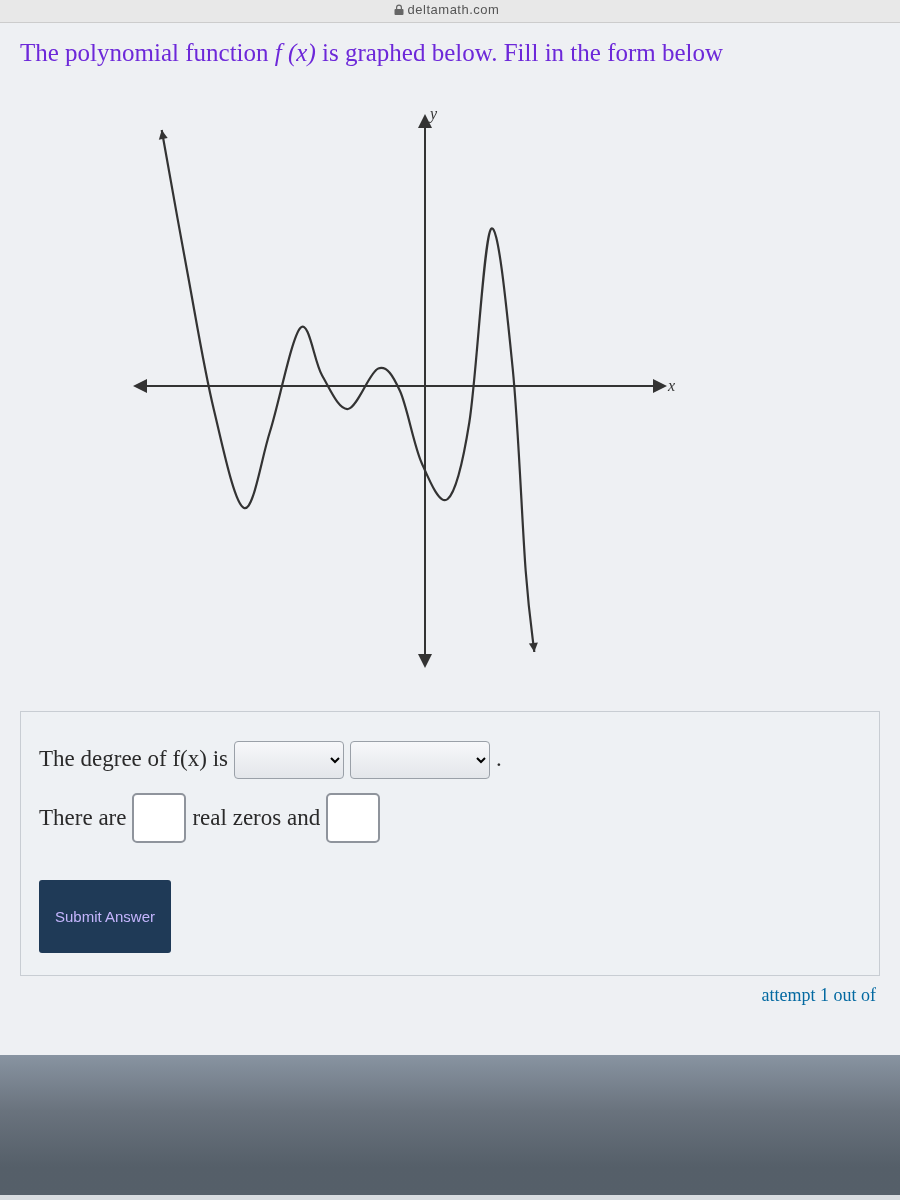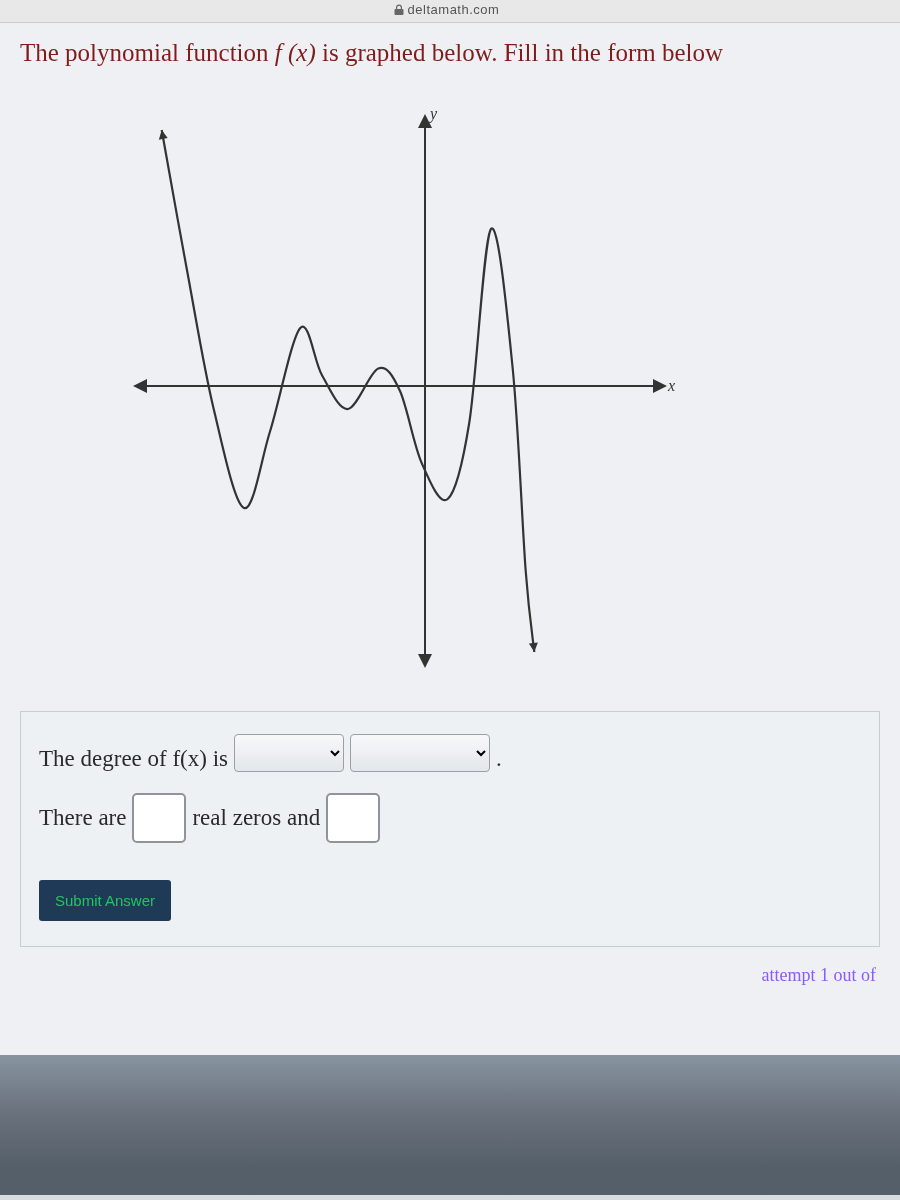--- a/index.html
+++ b/index.html
@@ -29,21 +29,21 @@
   }
   .content {
     background: #eef0f3;
     padding: 12px 20px 0 20px;
     min-height: 1020px;
     border-top: 1px solid #ccc;
   }
   .question-text {
     font-size: 25px;
     line-height: 1.45;
-    color: #7f1d1d;
+    color: #6d28d9;
     margin-bottom: 20px;
   }
   .fx {
     font-style: italic;
     font-family: 'Georgia', serif;
   }
   .graph-area {
     width: 560px;
     height: 590px;
     margin: 10px auto 30px 100px;
@@ -52,21 +52,21 @@
   .answer-box {
     border: 1px solid #c8cdd3;
     background: #eef1f4;
     padding: 22px 18px 22px 18px;
     font-size: 23px;
     line-height: 2.2;
     color: #2a2a2a;
   }
   .answer-box .row {
     display: flex;
-    align-items: flex-start;
+    align-items: center;
     flex-wrap: wrap;
     gap: 6px;
     margin-bottom: 8px;
   }
   select.dd {
     height: 38px;
     width: 110px;
     border: 1px solid #9aa0a8;
     background: linear-gradient(#f7f8fa, #e3e6ea);
     border-radius: 4px;
@@ -81,34 +81,34 @@
     height: 44px;
     border: 2px solid #8f949c;
     border-radius: 5px;
     background: #fff;
     font-size: 20px;
     text-align: center;
   }
   .submit-btn {
     display: inline-block;
     background: #1f3a57;
-    color: #22c55e;
+    color: #c4b5fd;
     font-family: Arial, sans-serif;
     font-size: 15px;
-    padding: 12px 16px;
+    padding: 28px 16px;
     border: none;
     border-radius: 3px;
     margin-top: 28px;
     cursor: pointer;
   }
   .attempt {
     text-align: right;
     font-size: 18px;
-    color: #8b5cf6;
-    margin-top: 18px;
+    color: #0369a1;
+    margin-top: 9px;
     padding-right: 4px;
   }
   .footer-noise {
     height: 140px;
     background: linear-gradient(#7a8796, #56606c 40%, #3e4954 80%);
     opacity: 0.85;
   }
 </style>
 </head>
 <body>

